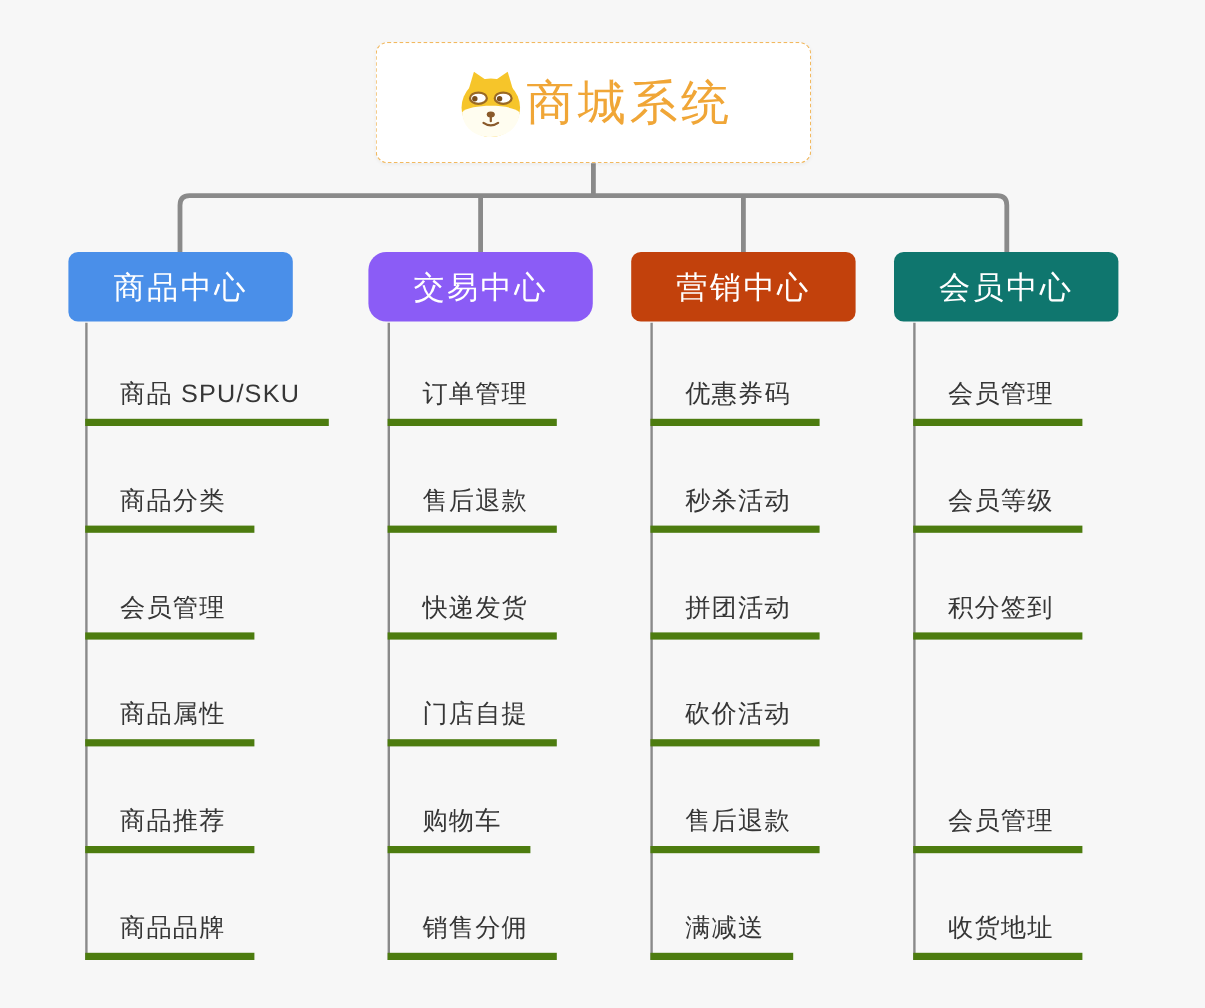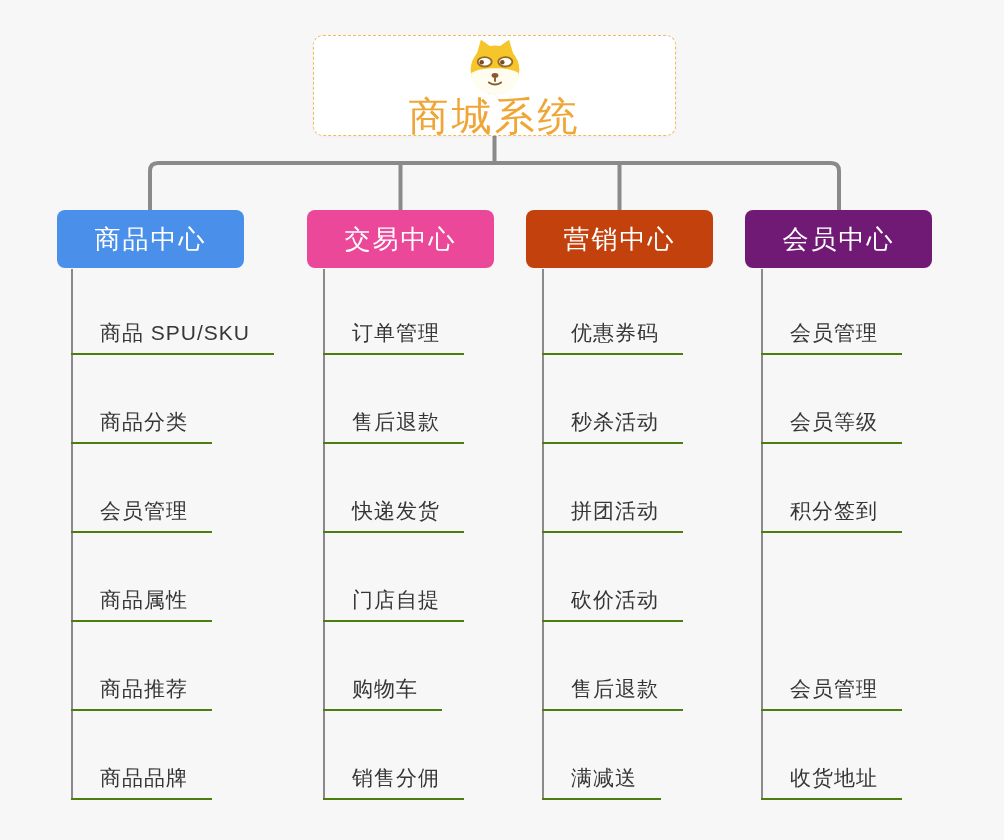--- a/index.html
+++ b/index.html
@@ -12,21 +12,20 @@
   #canvas { position:relative; width:1004px; height:840px; }
 
   
   .root-node {
     position:absolute; left:313px; top:35px; width:363px; height:101px;
     background:#FFFFFF;
     border:1px dashed #F2B95F;
     border-radius:10px;
     display:flex; align-items:center; justify-content:center; 
     box-shadow:0 1px 3px rgba(0,0,0,0.04);
-    flex-direction:column;
   }
   .root-title {
     font-size:40px; font-weight:500; letter-spacing:3px; line-height:1;
   }
   .dog-icon { width:60px; height:60px; flex:0 0 auto; }
 
   
   .connector-svg { position:absolute; left:0; top:0; width:1004px; height:840px; pointer-events:none; }
 
   
@@ -38,21 +37,21 @@
     cursor:default;
   }
 
   
   .item {
     position:absolute;
     height:46px;
     width:max-content;
     display:flex; align-items:flex-end;
     padding:0 24px 8px 29px;
-    border-bottom:2px solid #4d7c0f;
+    border-bottom:6px solid #4d7c0f;
     font-size:21px; line-height:1.15; color:#363636;
     letter-spacing:1px;
     cursor:default;
   }
 </style>
 </head>
 <body style="background-color: rgb(247, 247, 247);">
 
 <div id="canvas">
 
@@ -83,23 +82,23 @@
       <ellipse cx="43" cy="27.5" rx="7.5" ry="5" fill="#FFFFFF" stroke="#9A6A25" stroke-width="2"></ellipse>
       <circle cx="17.8" cy="28" r="2.4" fill="#7A4F1D"></circle>
       <circle cx="39.8" cy="28" r="2.4" fill="#7A4F1D"></circle>
       <ellipse cx="32" cy="42" rx="3.6" ry="2.6" fill="#8A5A2B"></ellipse>
       <path d="M32 44 L32 48 M25.5 49.5 Q32 54 38.5 49.5" stroke="#8A5A2B" stroke-width="2" fill="none" stroke-linecap="round"></path>
     </svg>
     <span class="root-title" style="color: rgb(240, 166, 55);">商城系统</span>
   </div>
 
   <div class="branch-node" style="left: 57px; background-color: rgb(74, 143, 233);">商品中心</div>
-  <div class="branch-node" style="left: 307px; background-color: #ec4899;">交易中心</div>
+  <div class="branch-node" style="left: 307px; background-color: #8b5cf6; border-radius: 15px;">交易中心</div>
   <div class="branch-node" style="left: 526px; background-color: #c2410c;">营销中心</div>
-  <div class="branch-node" style="left: 745px; background-color: #701a75;">会员中心</div>
+  <div class="branch-node" style="left: 745px; background-color: #0f766e;">会员中心</div>
 
   <div class="item" style="left:71px;top:309px">商品 SPU/SKU</div>
   <div class="item" style="left:71px;top:398px">商品分类</div>
   <div class="item" style="left:71px;top:487px">会员管理</div>
   <div class="item" style="left:71px;top:576px">商品属性</div>
   <div class="item" style="left:71px;top:665px">商品推荐</div>
   <div class="item" style="left:71px;top:754px">商品品牌</div>
 
   <div class="item" style="left:323px;top:309px">订单管理</div>
   <div class="item" style="left:323px;top:398px">售后退款</div>

